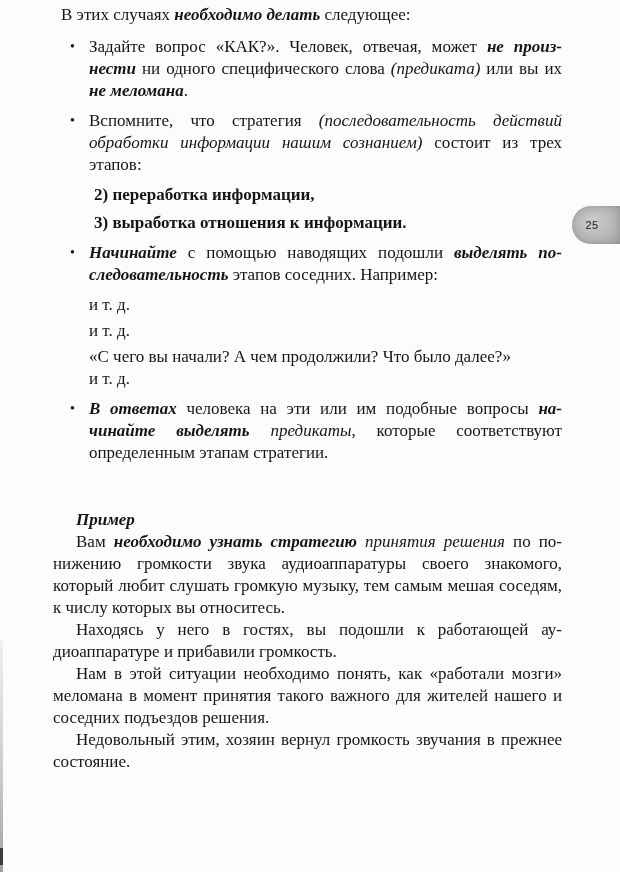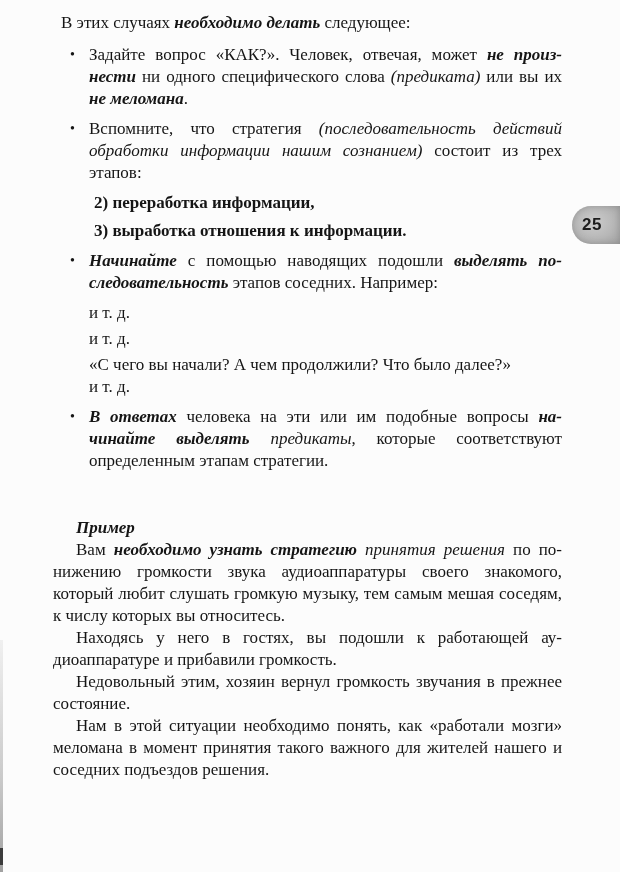--- a/index.html
+++ b/index.html
@@ -19,21 +19,21 @@
   }
   .body-col {
     position: absolute;
     left: 53px;
     top: 4px;
     width: 509px;
     font-size: 17px;
     line-height: 22px;
   }
   .para { text-align: justify; margin: 0; }
-  .intro { text-indent: 8px; margin: 8px 0 10px 0; text-align: justify; }
+  .intro { text-indent: 8px; margin: 0 0 10px 0; text-align: justify; }
   .indent { text-indent: 23px; }
   .bullet-item {
     position: relative;
     padding-left: 36px;
     margin: 8px 0;
     text-align: justify;
   }
   .bullet-marker {
     position: absolute;
     left: 17px;
@@ -68,22 +68,22 @@
     background: radial-gradient(ellipse at 45% 42%, #cccccc 0%, #b7b7b7 55%, #a0a0a0 100%);
     box-shadow: inset 0 0 6px rgba(120,120,120,0.5);
     display: flex;
     align-items: center;
     justify-content: center;
     padding-right: 8px;
     box-sizing: border-box;
   }
   .folio-num {
     font-family: "Liberation Sans", sans-serif;
-    font-weight: 700;
-    font-size: 17px;
+    font-weight: 400;
+    font-size: 11px;
     letter-spacing: 0.5px;
     color: #1c1c1c;
   }
   .artifact-left {
     position: absolute;
     left: 0;
     top: 640px;
     width: 3px;
     height: 232px;
     background: linear-gradient(#ededed 0%, #bdbdbd 60%, #8a8a8a 100%);
@@ -110,22 +110,22 @@
       <div class="numbered"><span class="b">3) выработка отношения к информации.</span></div>
       <div class="bullet-item"><span class="bullet-marker">•</span><span class="bi">Начинайте</span><span> с помощью наводящих подошли </span><span class="bi">выделять по­следовательность</span><span> этапов соседних. Например:</span></div>
       <div class="itd"><span>и т. д.</span></div>
       <div class="itd"><span>и т. д.</span></div>
       <div class="sub"><span>«С чего вы начали? А чем продолжили? Что было далее?»</span></div>
       <div class="itd"><span>и т. д.</span></div>
       <div class="bullet-item"><span class="bullet-marker">•</span><span class="bi">В ответах</span><span> человека на эти или им подобные вопросы </span><span class="bi">на­чинайте выделять</span><span> </span><span class="i">предикаты</span><span>, которые соответствуют определенным этапам стратегии.</span></div>
       <div class="example-heading"><span class="bi">Пример</span></div>
       <div class="para indent"><span>Вам </span><span class="bi">необходимо узнать стратегию</span><span> </span><span class="i">принятия решения</span><span> по по­нижению громкости звука аудиоаппаратуры своего знакомого, который любит слушать громкую музыку, тем самым мешая со­седям, к числу которых вы относитесь.</span></div>
       <div class="para indent"><span>Находясь у него в гостях, вы подошли к работающей ау­диоаппаратуре и прибавили громкость.</span></div>
+      <div class="para indent"><span>Нам в этой ситуации необходимо понять, как «работали моз­ги» меломана в момент принятия такого важного для жителей нашего и соседних подъездов решения.</span></div>
       <div class="para indent"><span>Недовольный этим, хозяин вернул громкость звучания в прежнее состояние.</span></div>
-      <div class="para indent"><span>Нам в этой ситуации необходимо понять, как «работали моз­ги» меломана в момент принятия такого важного для жителей нашего и соседних подъездов решения.</span></div>
     </main>
 
   <div class="folio-tab">
     <span class="folio-num">25</span>
   </div>
 
   <div class="artifact-left"></div>
   <div class="artifact-mark"></div>
 </div>
 

